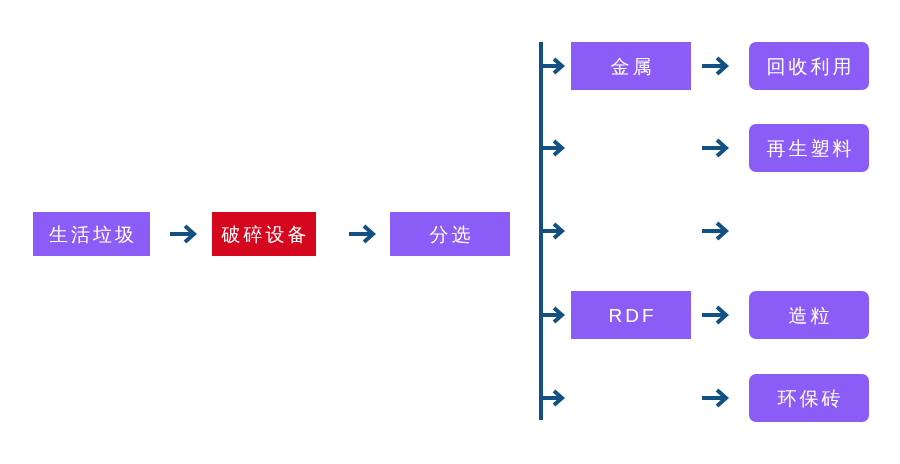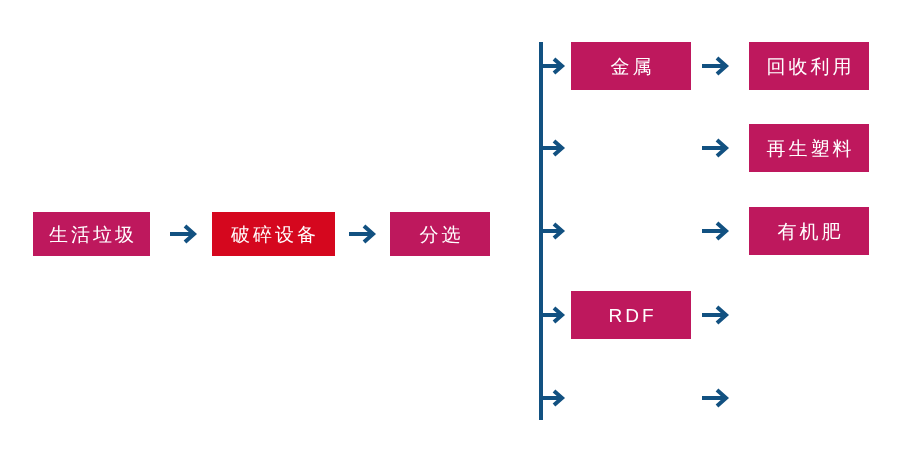--- a/index.html
+++ b/index.html
@@ -24,40 +24,40 @@
     align-items: center;
     justify-content: center;
     color: #ffffff;
     font-size: 19px;
     letter-spacing: 3px;
     text-indent: 3px;
     line-height: 1;
     white-space: nowrap;
     font-weight: 400;
   }
-  .box.blue { background: #be185d; }
+  .box.blue { background: #8b5cf6; }
   .box.red  { background: #d5071e; }
 
   
   .box-main {
     top: 212px;
     height: 44px;
     font-size: 19px;
   }
   #box-waste   { left: 33px;  width: 117px; }
-  #box-crusher { left: 212px; width: 123px; }
-  #box-sorting { left: 390px; width: 100px; }
+  #box-crusher { left: 212px; width: 104px; }
+  #box-sorting { left: 390px; width: 120px; }
 
   
   .box-branch {
     height: 48px;
     width: 120px;
   }
   .col-left  { left: 571px; }
-  .col-right { left: 749px; }
+  .col-right { left: 749px; border-radius: 7px; }
 
   
   .arrow {
     position: absolute;
     width: 34px;
     height: 26px;
     color: #125181;
   }
   .arrow svg { display: block; width: 100%; height: 100%; }
 
@@ -139,38 +139,39 @@
   <div class="arrow-stub" style="top:219px">
     <svg viewBox="0 0 30 24" aria-hidden="true">
       <path d="M1 12 H20 M14 5 L22 12 L14 19" fill="none" stroke="currentColor" stroke-width="4" stroke-linecap="butt" stroke-linejoin="miter"></path>
     </svg>
   </div>
   <div class="arrow arrow-branch" style="top:218px">
     <svg viewBox="0 0 34 26" aria-hidden="true">
       <path d="M2 13 H24 M17 5 L26 13 L17 21" fill="none" stroke="currentColor" stroke-width="4" stroke-linecap="butt" stroke-linejoin="miter"></path>
     </svg>
   </div>
-  <div class="box blue box-branch col-right" style="top:207px">有机肥</div>
 
   <div class="arrow-stub" style="top:303px">
     <svg viewBox="0 0 30 24" aria-hidden="true">
       <path d="M1 12 H20 M14 5 L22 12 L14 19" fill="none" stroke="currentColor" stroke-width="4" stroke-linecap="butt" stroke-linejoin="miter"></path>
     </svg>
   </div>
   <div class="box blue box-branch col-left" style="top:291px">RDF</div>
   <div class="arrow arrow-branch" style="top:302px">
     <svg viewBox="0 0 34 26" aria-hidden="true">
       <path d="M2 13 H24 M17 5 L26 13 L17 21" fill="none" stroke="currentColor" stroke-width="4" stroke-linecap="butt" stroke-linejoin="miter"></path>
     </svg>
   </div>
+  <div class="box blue box-branch col-right" style="top:291px">造粒</div>
 
   <div class="arrow-stub" style="top:386px">
     <svg viewBox="0 0 30 24" aria-hidden="true">
       <path d="M1 12 H20 M14 5 L22 12 L14 19" fill="none" stroke="currentColor" stroke-width="4" stroke-linecap="butt" stroke-linejoin="miter"></path>
     </svg>
   </div>
   <div class="arrow arrow-branch" style="top:385px">
     <svg viewBox="0 0 34 26" aria-hidden="true">
       <path d="M2 13 H24 M17 5 L26 13 L17 21" fill="none" stroke="currentColor" stroke-width="4" stroke-linecap="butt" stroke-linejoin="miter"></path>
     </svg>
   </div>
+  <div class="box blue box-branch col-right" style="top:374px">环保砖</div>
 
 </div>
 
 </body></html>

